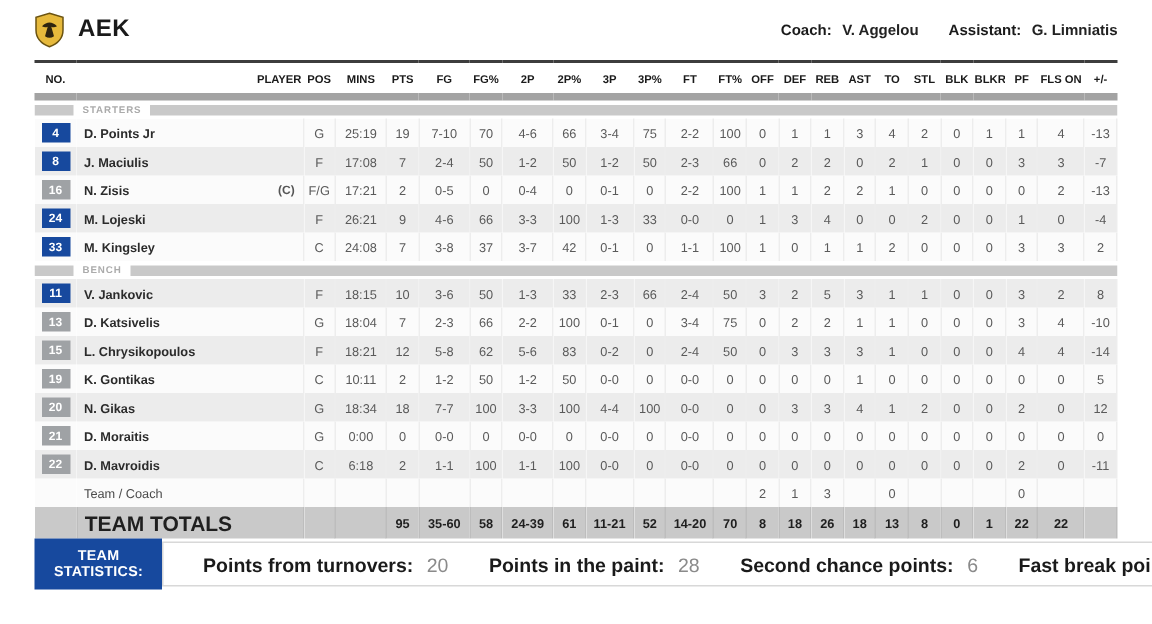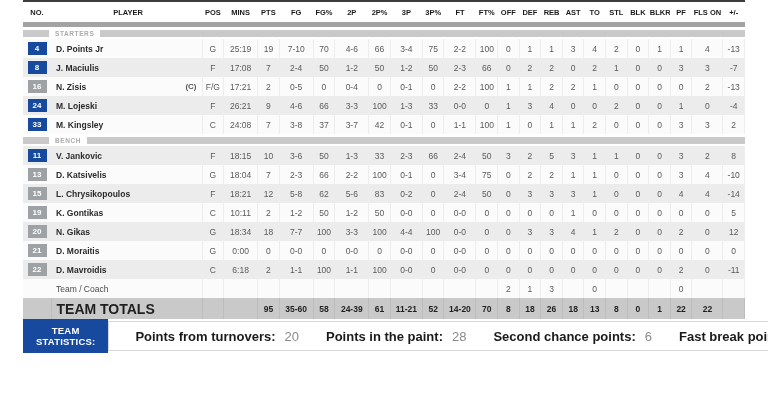--- a/index.html
+++ b/index.html
@@ -10,21 +10,21 @@
   .logo{width:20px;height:24px;display:inline-block;}
   .team-name{font-size:16px;font-weight:bold;color:#1a1a1a;margin:0 0 0 9px;letter-spacing:.3px;}
   .coach-info{margin-left:auto;font-size:10px;color:#1a1a1a;display:flex;align-items:center;}
   .ci-label{font-weight:bold;}
   .ci-name{font-weight:bold;color:#222;margin-left:7px;}
   .ci-gap{margin-left:20px;}
   
   table{width:722px;border-collapse:collapse;table-layout:fixed;}
   thead th{border-top:2px solid #3d3d3d;border-bottom:5px solid #a3a3a3;font-size:7.5px;color:#1a1a1a;
     padding:6px 1px 5px;text-align:center;font-weight:bold;white-space:nowrap;overflow:hidden;}
-  th.c0{width:26px;} th.c1{width:146px;text-align:center;padding-left:4px;}
+  th.c0{width:26px;} th.c1{width:146px;text-align:right;padding-left:4px;}
   th.c3,th.c5,th.c7{width:32px;} th.c9,th.c11{width:30px;} th.c22{width:29px;}
   td{font-size:8.5px;color:#5a5a5a;text-align:center;padding:0 1px;height:19px;
     border-right:1px solid #ededed;white-space:nowrap;overflow:hidden;}
   td.c0{border-right:none;}
   tr.odd td{background:#fbfbfb;} tr.even td{background:#ececec;}
   .badge{display:inline-block;min-width:17px;padding:0 1px;height:13px;line-height:13px;
     font-size:8px;font-weight:bold;color:#fff;text-align:center;}
   .badge.blue{background:#17499e;} .badge.gray{background:#9fa2a5;}
   .name-cell{display:flex;align-items:center;padding:0 4px;}
   .pname{font-weight:bold;color:#2b2b2b;font-size:8.5px;}
@@ -46,20 +46,35 @@
     padding-left:26px;background:#fff;}
   .stat-item{margin-right:27px;font-size:13px;white-space:nowrap;}
   .stat-label{font-weight:bold;color:#1a1a1a;margin-right:9px;}
   .stat-value{color:#8a8a8a;}
 </style>
 </head>
 <body>
 
 <div class="page">
 
+  <header class="topbar">
+    <span class="logo">
+      <svg viewBox="0 0 20 24" width="20" height="24" aria-hidden="true">
+        <path d="M10 0.8 L19 3.6 V12 Q19 19.8 10 23.2 Q1 19.8 1 12 V3.6 Z" fill="#e6b93c" stroke="#6b5310" stroke-width="1"></path>
+        <path d="M5 9.5 Q10 4.5 15 9.5 Q13 10.6 11.2 9.8 L13 16.2 Q10 18.2 7 16.2 L8.8 9.8 Q7 10.6 5 9.5 Z" fill="#2e2410"></path>
+      </svg>
+    </span>
+    <h1 class="team-name">AEK</h1>
+    <div class="coach-info">
+      <span class="ci-label">Coach:</span>
+      <span class="ci-name">V. Aggelou</span>
+      <span class="ci-label ci-gap">Assistant:</span>
+      <span class="ci-name">G. Limniatis</span>
+    </div>
+  </header>
 
   <table>
     <thead>
       <tr>
           <th class="c0">NO.</th>
           <th class="c1">PLAYER</th>
           <th class="c2">POS</th>
           <th class="c3">MINS</th>
           <th class="c4">PTS</th>
           <th class="c5">FG</th>

